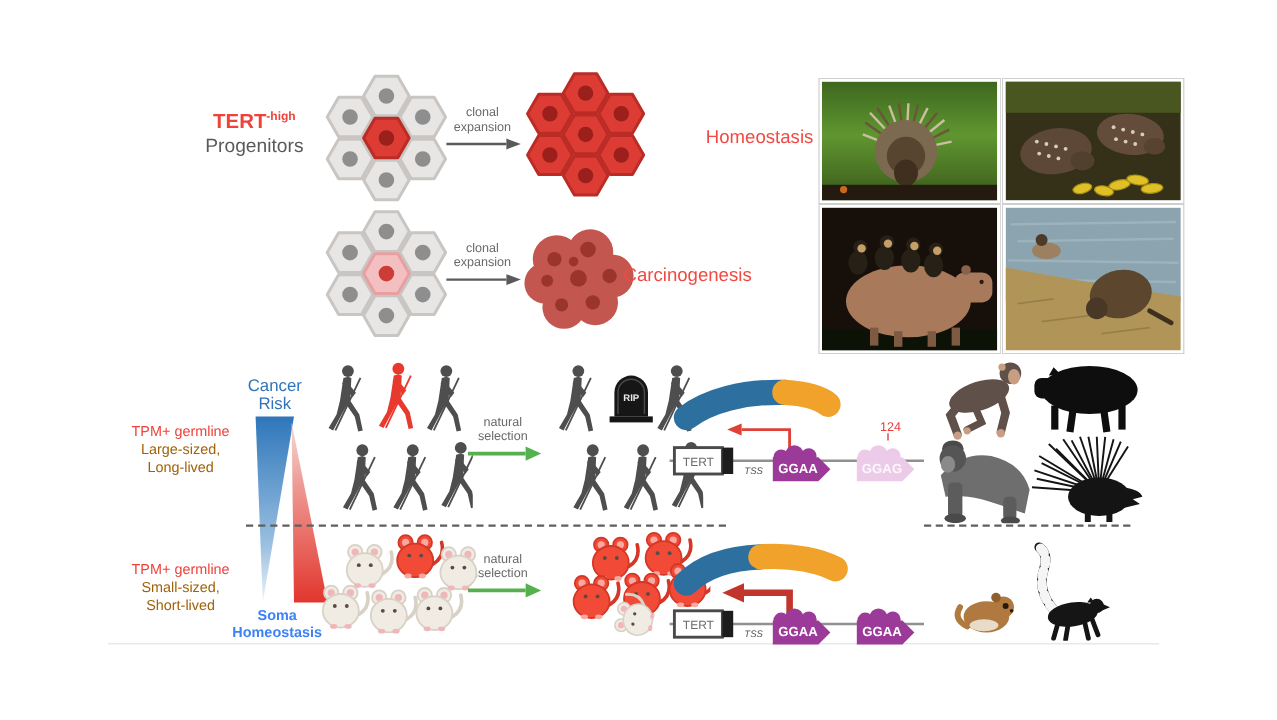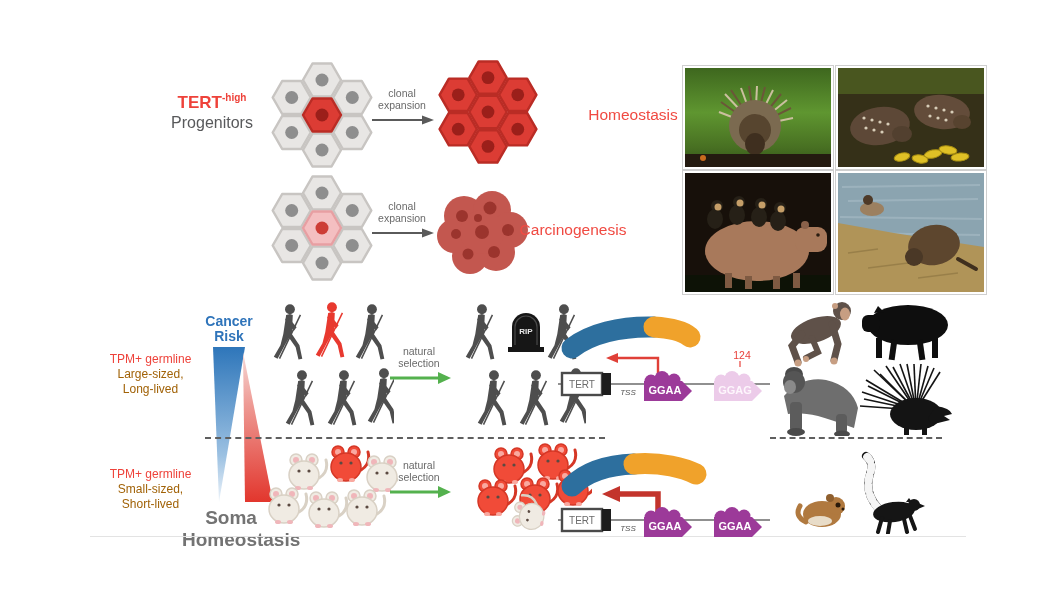--- a/index.html
+++ b/index.html
@@ -6,22 +6,22 @@
   #canvas{position:relative;width:1064px;height:600px;background:#fff;overflow:hidden;
           font-family:"Liberation Sans",sans-serif;}
   .abs{position:absolute;}
   .ctr{text-align:center;}
   .red{color:#ee423a;}
   .gray{color:#a16207;}
   .lbl-main{font-size:17px;line-height:1.22;font-weight:bold;}
   .lbl-sub{font-size:16px;line-height:1.22;color:#58595b;}
   .outcome{font-size:15.5px;color:#f04a42;}
   .b-lbl{font-size:12px;line-height:1.24;}
-  .axis-top{font-size:14px;font-weight:bold;color:#2f74ba;line-height:1.1;}
-  .axis-bot{font-size:19px;font-weight:bold;color:#737373;line-height:1.15;}
+  .axis-top{font-size:14px;font-weight:normal;color:#2f74ba;line-height:1.1;}
+  .axis-bot{font-size:12px;font-weight:bold;color:#3b82f6;line-height:1.15;}
   .dash{height:0;border-top:2px dashed #5f5f5f;}
   .thinline{height:1px;background:#e3e3e3;}
   svg text{font-family:"Liberation Sans",sans-serif;}
   .smalltxt{fill:#6a6a6a;font-size:10.5px;}
   .p-gray{color:#4e4e4e;}
   .p-red{color:#e8392f;}
   .m-white{--mb:#f0ebe3;--ms:#d9d1c5;--me:#f0b6ba;}
   .m-red{--mb:#f14b38;--ms:#d53726;--me:#f9a9a0;}
   .c-gray{--cb:#e8e6e4;--cs:#c8c5c2;--cn:#8e8e8e;}
   .c-red{--cb:#dc3c34;--cs:#ba2c25;--cn:#9b1f1a;}

